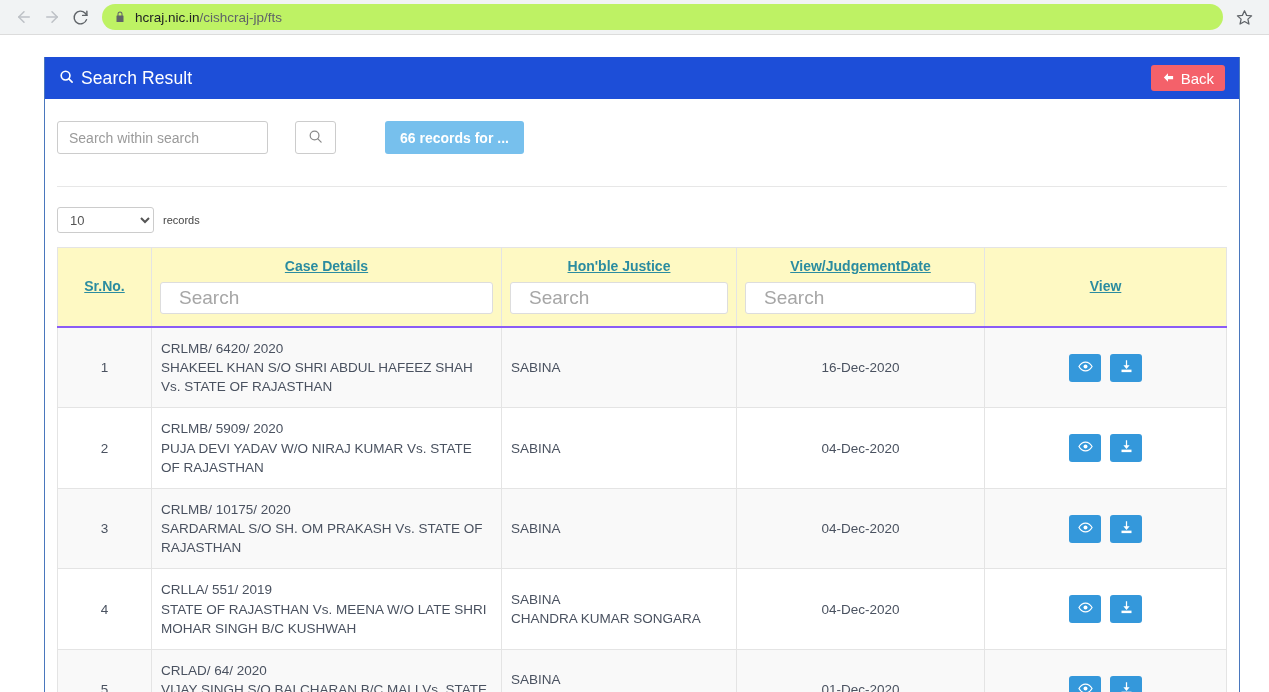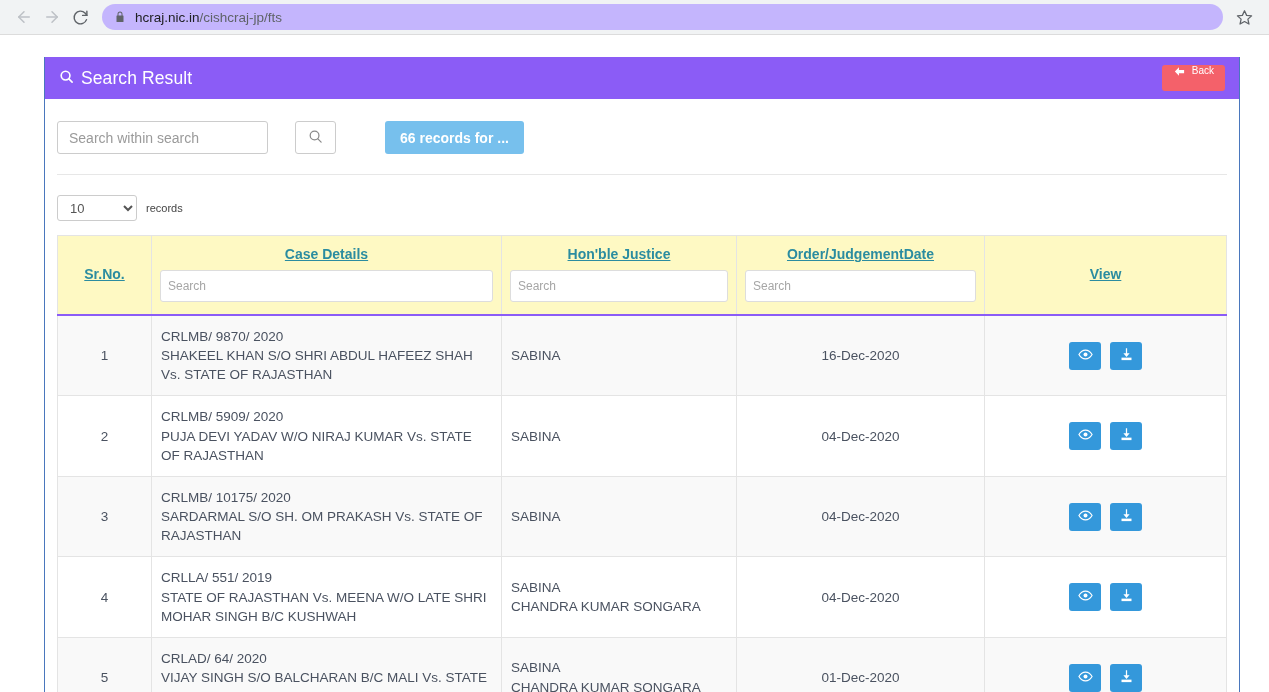--- a/index.html
+++ b/index.html
@@ -24,21 +24,21 @@
     width: 28px; height: 28px;
     display: flex; align-items: center; justify-content: center;
     color: #5f6368;
     flex: 0 0 auto;
   }
   .nav-btn.disabled { color: #bdc1c6; }
   #omnibox {
     flex: 1 1 auto;
     height: 26px;
     margin-left: 8px;
-    background: #c4b5fd;
+    background: #bef264;
     border-radius: 13px;
     display: flex;
     align-items: center;
     padding: 8px 12px;
     font-size: 13.5px;
     color: #202124;
     overflow: hidden;
     white-space: nowrap;
   }
   #lock-icon { margin-right: 9px; display: flex; align-items: center; flex: 0 0 auto; }
@@ -63,56 +63,57 @@
     left: 44px;
     top: 22px;
     width: 1196px;
     background: #ffffff;
     border: 1px solid #4a77bd;
     border-top: none;
   }
 
   #card-header {
     height: 42px;
-    background: #8b5cf6;
+    background: #1d4ed8;
     color: #ffffff;
     display: flex;
     align-items: center;
     justify-content: space-between;
     padding: 0 14px 0 14px;
   }
   #card-title {
     font-size: 17.5px;
     display: flex;
     align-items: center;
     gap: 7px;
     letter-spacing: .1px;
   }
   #back-button {
     background: #f4616a;
     color: #fff;
     border: none;
     border-radius: 3px;
     height: 26px;
     padding: 0 11px;
-    font-size: 10px;
+    font-size: 15px;
     font-family: "Liberation Sans", sans-serif;
     display: flex;
+    align-items: center;
     gap: 6px;
     cursor: pointer;
   }
 
   #card-body { padding: 0 12px 0 12px; background: #fff; }
 
   
   #search-row {
     display: flex;
     align-items: center;
     gap: 16px;
-    padding: 22px 0 20px 0;
+    padding: 22px 0 32px 0;
     border-bottom: 1px solid #e7e7e7;
     margin: 0 0 0 0;
   }
   #within-search-input {
     width: 211px;
     height: 33px;
     border: 1px solid #ccc;
     border-radius: 3px;
     padding: 0 11px;
     font-size: 14px;
@@ -147,21 +148,21 @@
   }
 
   
   #length-row {
     display: flex;
     align-items: center;
     gap: 9px;
     padding: 20px 0 14px 0;
   }
   #length-select {
-    width: 80px; height: 26px;
+    width: 97px; height: 26px;
     border: 1px solid #ccc;
     border-radius: 3px;
     font-size: 13px;
     color: #555;
     font-family: "Liberation Sans", sans-serif;
     background: #fff;
     padding-left: 8px;
     outline: none;
   }
   #length-label { font-size: 11px; color: #444; }
@@ -193,22 +194,22 @@
   th.col-just  { width: 235px; }
   th.col-date  { width: 248px; }
   th.col-view  { width: auto; }
 
   .th-title { display: block; margin-bottom: 8px; }
   .col-filter {
     width: 100%;
     height: 32px;
     border: 1px solid #ddd;
     border-radius: 3px;
-    padding: 0 7px;
-    font-size: 12px;
+    padding: 0 18px;
+    font-size: 19px;
     color: #555;
     font-family: "Liberation Sans", sans-serif;
     outline: none;
     background: #fff;
   }
   .col-filter::placeholder { color: #a6a6a6; }
   th.col-sr .th-title, th.col-view .th-title { margin-bottom: 0; }
 
   #results-table tbody td { padding: 11px 9px; }
   #results-table tbody tr:nth-child(odd)  { background: #f9f9f9; }
@@ -331,33 +332,33 @@
             </th>
             <th class="col-case">
               <span class="th-title">Case Details</span>
               <input class="col-filter" type="text" placeholder="Search" style="">
             </th>
             <th class="col-just">
               <span class="th-title">Hon'ble Justice</span>
               <input class="col-filter" type="text" placeholder="Search" style="">
             </th>
             <th class="col-date">
-              <span class="th-title">Order/JudgementDate</span>
+              <span class="th-title">View/JudgementDate</span>
               <input class="col-filter" type="text" placeholder="Search" style="">
             </th>
             <th class="col-view">
               <span class="th-title">View</span>
             </th>
           </tr>
         </thead>
         <tbody id="results-body">
             <tr>
               <td class="cell-sr">1</td>
               <td class="cell-case">
-                <span class="case-no">CRLMB/ 9870/ 2020</span>
+                <span class="case-no">CRLMB/ 6420/ 2020</span>
                 <span class="case-title">SHAKEEL KHAN S/O SHRI ABDUL HAFEEZ SHAH Vs. STATE OF RAJASTHAN</span>
               </td>
               <td class="cell-just">
                 <span class="justice-name">SABINA</span>
               </td>
               <td class="cell-date">16-Dec-2020</td>
               <td class="cell-view"><button class="icon-btn">
                   <span><svg width="15" height="15" viewBox="0 0 24 24" fill="none" stroke="#ffffff" stroke-width="1.9">
                       <path d="M1.5 12S5.5 5 12 5s10.5 7 10.5 7-4 7-10.5 7S1.5 12 1.5 12z"></path>
                       <circle cx="12" cy="12" r="3.2" fill="#ffffff" stroke="none"></circle>

